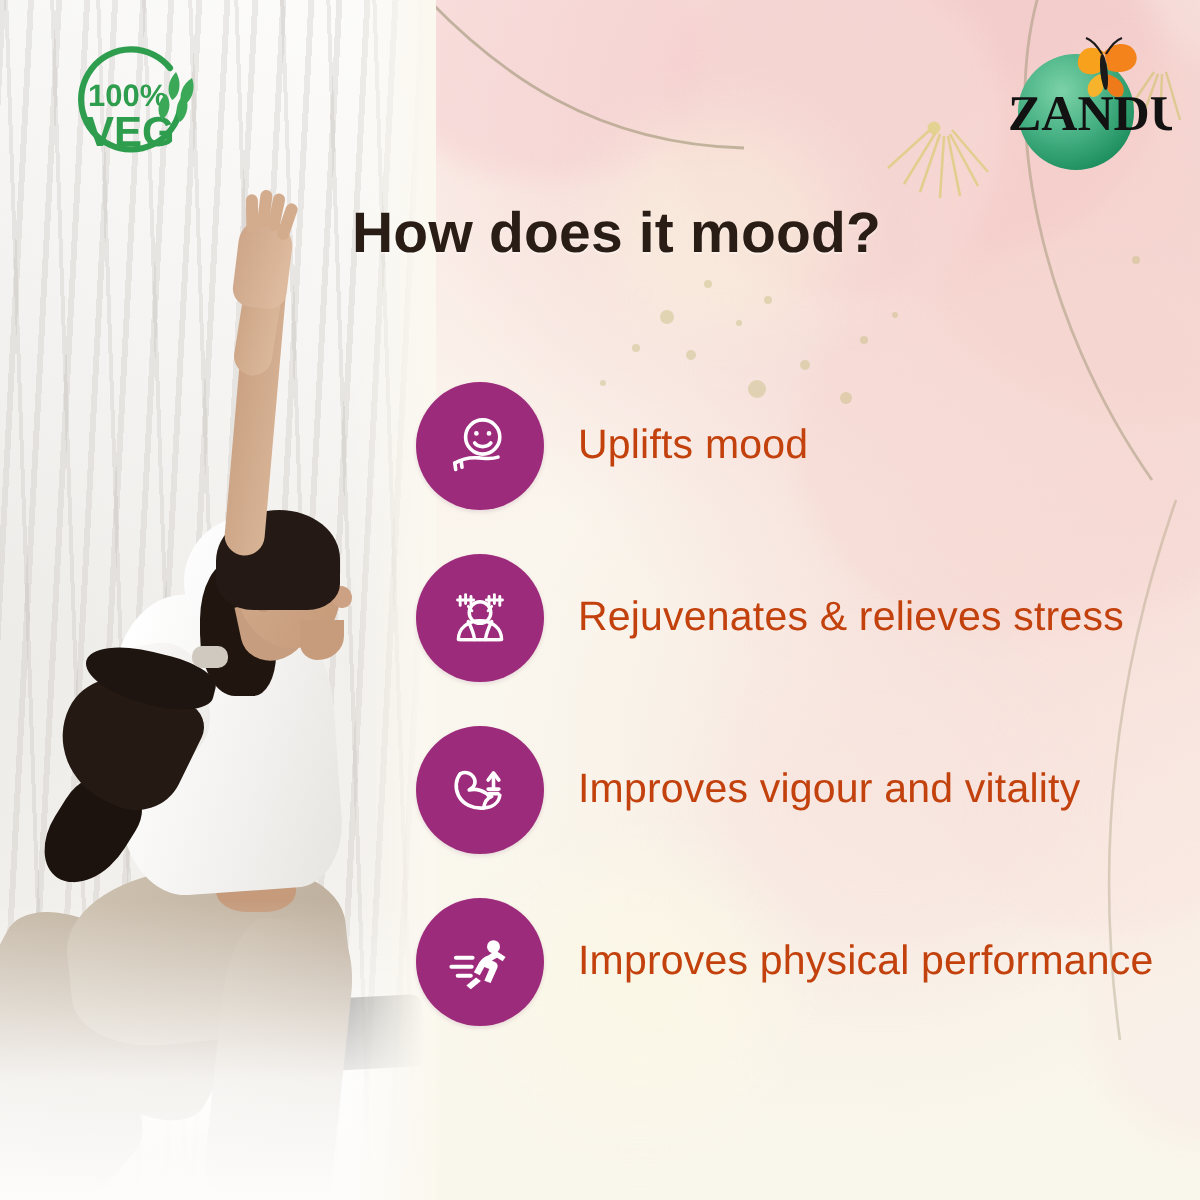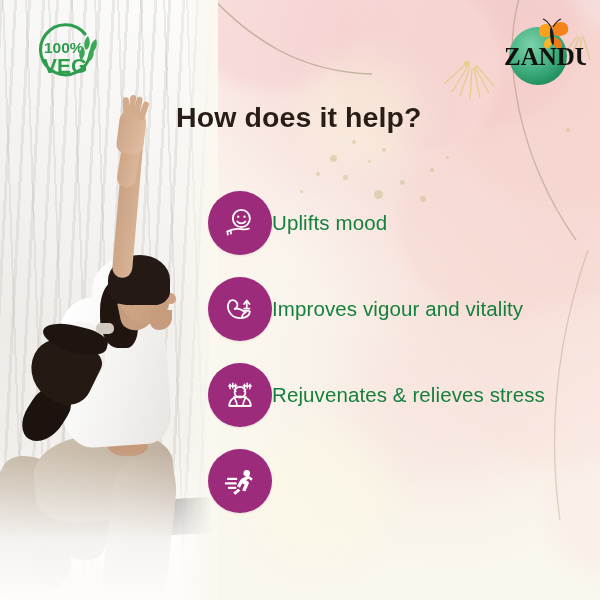--- a/index.html
+++ b/index.html
@@ -111,21 +111,21 @@
     text-shadow:0 1px 0 rgba(255,255,255,.4);}
 
   
   .benefits{position:absolute;left:208px;top:191px;width:386px;}
   .row{display:flex;align-items:center;margin-bottom:22px;}
   .row:last-child{margin-bottom:0;}
   .bullet{width:64px;height:64px;min-width:64px;border-radius:50%;
     background:#9d2b7c;display:flex;align-items:center;justify-content:center;
     box-shadow:0 1px 2px rgba(90,20,70,.12);}
   .bullet svg{display:block;}
-  .btext{font-size:20.5px;color:#15803d;line-height:1.18;letter-spacing:.1px;}
+  .btext{margin-left:17px;font-size:20.5px;color:#c2410c;line-height:1.18;letter-spacing:.1px;}
 
 </style>
 </head>
 <body>
 
 <div class="canvas">
 
   <div class="bg-base"></div>
   <div class="petal p1"></div>
   <div class="petal p2"></div>
@@ -248,53 +248,37 @@
         <path d="M60 21 C55 23 52 28 55 32 C59 34 63 29 62 23 Z" fill="#f7b32b"></path>
         <path d="M63 21 C69 22 74 27 71 32 C66 34 62 29 63 22 Z" fill="#ef7a1a"></path>
         <ellipse cx="62" cy="20" rx="1.8" ry="9" fill="#1a1a1a" transform="rotate(-6 62 20)"></ellipse>
         <path d="M61 11 C58 6 56 4 53 3" stroke="#1a1a1a" stroke-width="1.1" fill="none"></path>
         <path d="M63 11 C66 6 68 4 71 3" stroke="#1a1a1a" stroke-width="1.1" fill="none"></path>
       </g>
       <text x="14" y="49" font-family="Liberation Serif, serif" font-size="25" font-weight="bold" fill="#121212">ZANDU</text>
     </svg>
   </div>
 
-  <div class="title">How does it help?</div>
+  <div class="title">How does it mood?</div>
 
   <div class="benefits">
 
     <div class="row">
       <div class="bullet">
         <svg viewBox="0 0 40 40" width="36" height="36" fill="none" stroke="#fff" stroke-width="2" stroke-linecap="round">
           <circle cx="21.5" cy="15" r="9.5"></circle>
           <circle cx="18" cy="13" r="1.3" fill="#fff" stroke="none"></circle>
           <circle cx="25" cy="13" r="1.3" fill="#fff" stroke="none"></circle>
           <path d="M17 18.3 C19 21 24 21 26 18.3"></path>
           <path d="M6 29.5 C11 26.5 15 26.2 19.5 26.6 C23 26.9 26 27.6 30 26.2"></path>
           <path d="M6 29.5 L6.5 33"></path>
           <path d="M9.5 28.2 L10 31.8"></path>
         </svg>
       </div>
       <div class="btext">Uplifts mood</div>
-    </div>
-
-    <div class="row">
-      <div class="bullet">
-        <svg viewBox="0 0 40 40" width="36" height="36" fill="none" stroke="#fff" stroke-width="2" stroke-linecap="round" stroke-linejoin="round">
-          <path d="M9 11 C6.5 14 6 19 8 23 C10.5 28 16 30.5 22 30 C27 29.6 30.5 27 31 23"></path>
-          <path d="M9 11 C12 9.5 15 10.5 16.5 13 C18 15.5 17 18.5 14.5 19.5"></path>
-          <path d="M14 20 C18 19 23 20.5 25.5 24"></path>
-          <path d="M22 30 C22.5 26.5 24 24.5 26.5 23.5"></path>
-          <path d="M27.5 18.5 L27.5 12.5"></path>
-          <path d="M24.5 14.5 L27.5 10.5 L30.5 14.5"></path>
-          <path d="M24.5 19.5 L30.5 19.5"></path>
-          <path d="M25 22 L30 22"></path>
-        </svg>
-      </div>
-      <div class="btext">Improves vigour and vitality</div>
     </div>
 
     <div class="row">
       <div class="bullet">
         <svg viewBox="0 0 40 40" width="36" height="36" fill="none" stroke="#fff" stroke-width="1.9" stroke-linecap="round" stroke-linejoin="round">
           <circle cx="20" cy="17" r="6"></circle>
           <path d="M8 32 C8 25.5 13.5 21.5 20 21.5 C26.5 21.5 32 25.5 32 32 Z"></path>
           <path d="M9 32 L31 32"></path>
           <path d="M13.5 22 C15 25 16.5 28.5 17 32"></path>
           <path d="M26.5 22 C25 25 23.5 28.5 23 32"></path>
@@ -310,27 +294,44 @@
           </g>
           <path d="M13.5 13.5 L15.5 16" stroke-width="1.6"></path>
           <path d="M26.5 13.5 L24.5 16" stroke-width="1.6"></path>
         </svg>
       </div>
       <div class="btext">Rejuvenates &amp; relieves stress</div>
     </div>
 
     <div class="row">
       <div class="bullet">
+        <svg viewBox="0 0 40 40" width="36" height="36" fill="none" stroke="#fff" stroke-width="2" stroke-linecap="round" stroke-linejoin="round">
+          <path d="M9 11 C6.5 14 6 19 8 23 C10.5 28 16 30.5 22 30 C27 29.6 30.5 27 31 23"></path>
+          <path d="M9 11 C12 9.5 15 10.5 16.5 13 C18 15.5 17 18.5 14.5 19.5"></path>
+          <path d="M14 20 C18 19 23 20.5 25.5 24"></path>
+          <path d="M22 30 C22.5 26.5 24 24.5 26.5 23.5"></path>
+          <path d="M27.5 18.5 L27.5 12.5"></path>
+          <path d="M24.5 14.5 L27.5 10.5 L30.5 14.5"></path>
+          <path d="M24.5 19.5 L30.5 19.5"></path>
+          <path d="M25 22 L30 22"></path>
+        </svg>
+      </div>
+      <div class="btext">Improves vigour and vitality</div>
+    </div>
+
+    <div class="row">
+      <div class="bullet">
         <svg viewBox="0 0 40 40" width="36" height="36">
           <g fill="#fff">
             <circle cx="27.5" cy="11.5" r="3.6"></circle>
             <path d="M24.8 16.2 C22.4 16.8 20.6 18.4 19.4 20.6 L16.6 25.7 L19.9 27.4 L22.4 22.8 L25.2 23.9 L22.4 30.4 L25.9 31.6 L29.6 23.4 C30.2 22 29.6 20.6 28.3 20 L26.6 19.2 L29.5 17.6 L32.6 19.6 L34.2 17.2 L30.4 14.7 C29.5 14.1 28.4 14 27.4 14.5 Z"></path>
             <path d="M17.8 28.6 L12.4 33 L14.9 35.2 L20.5 30.6 Z"></path>
             <rect x="5.5" y="16.5" width="11.5" height="2.3" rx="1.15"></rect>
             <rect x="3" y="21.5" width="13.5" height="2.3" rx="1.15"></rect>
             <rect x="6.5" y="26.5" width="9.5" height="2.3" rx="1.15"></rect>
           </g>
         </svg>
       </div>
+      <div class="btext">Improves physical performance</div>
     </div>
 
   </div>
 </div>
 
 </body></html>

